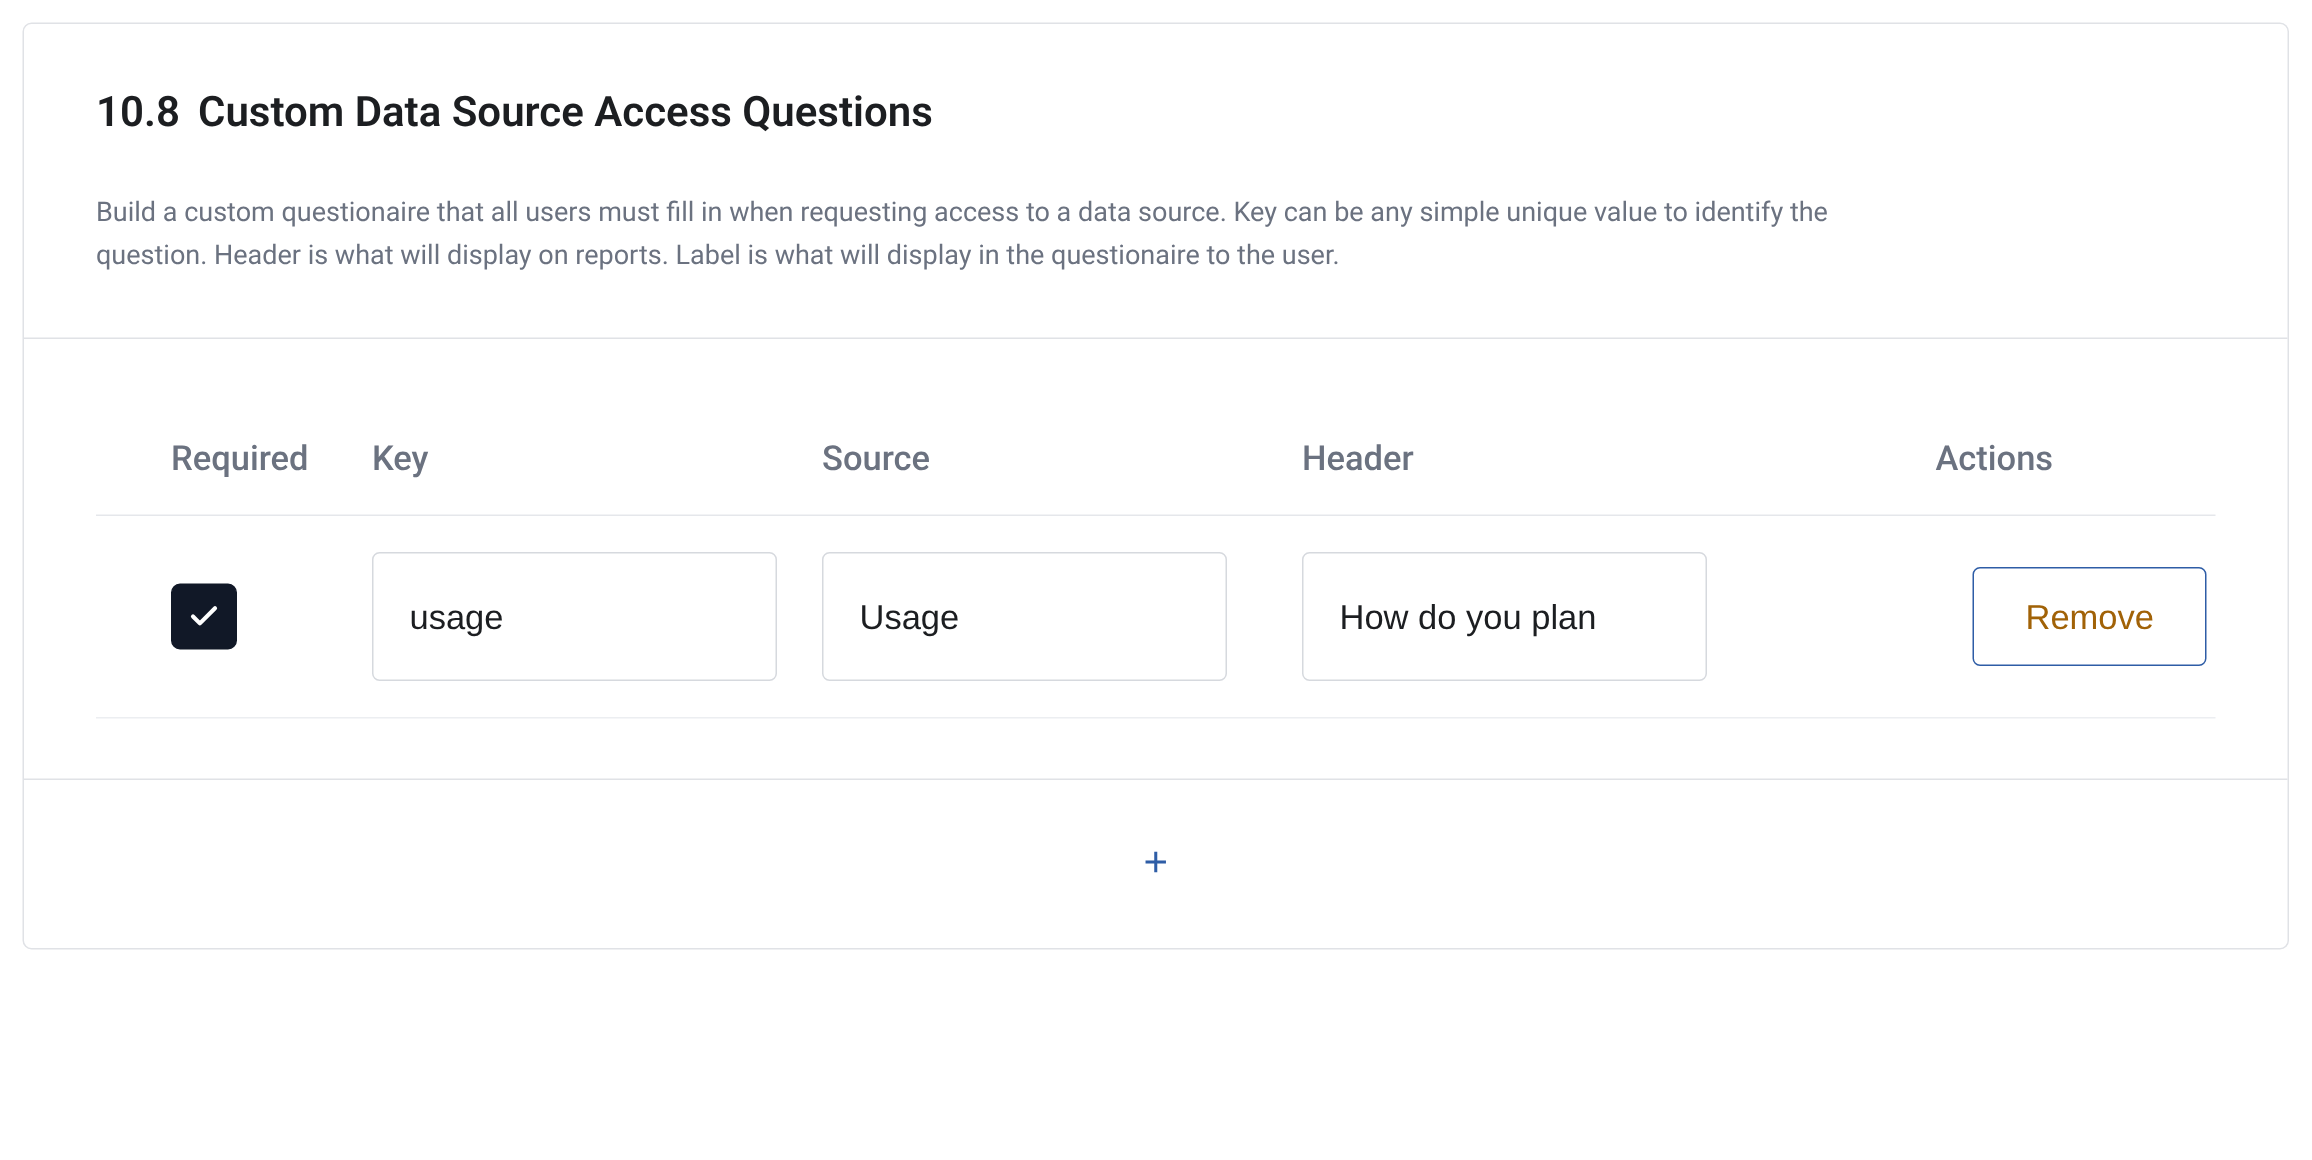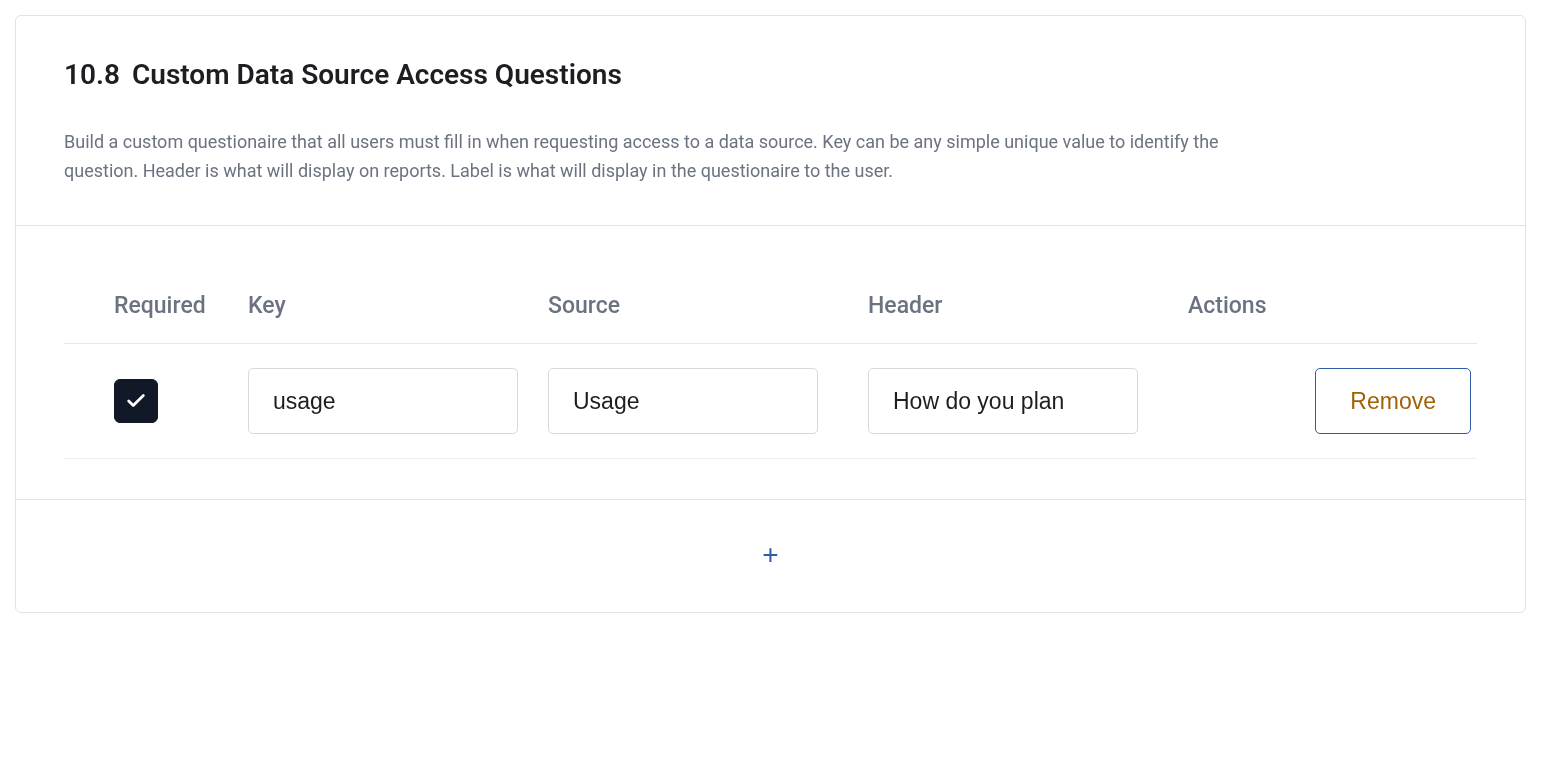--- a/index.html
+++ b/index.html
@@ -49,21 +49,21 @@
     border-collapse: collapse;
   }
   thead th {
     text-align: left;
     font-weight: 500;
     font-size: 23px;
     color: #6b7280;
     padding: 0 14px 24px 14px;
     border-bottom: 1px solid #e5e7eb;
   }
-  thead th.col-actions { text-align: left; padding-right: 6px;}
+  thead th.col-actions { text-align: center; padding-right: 6px;}
   tbody td {
     padding: 24px 14px;
     border-bottom: 1px solid #eceef1;
     vertical-align: middle;
   }
   tbody td.col-actions { text-align: right; padding-right: 6px; }
   .col-required { width: 170px; padding-left: 50px !important;}
   thead th.col-required { padding-left: 50px;}
   .col-key { width: 300px; }
   .col-header { width: 320px; }
@@ -78,21 +78,21 @@
     display: inline-flex;
     align-items: center;
     justify-content: center;
     cursor: pointer;
     border: 1px solid #111827;
   }
   .chk svg { width: 22px; height: 22px; }
 
   .txt-input {
     width: 270px;
-    height: 66px;
+    height: 86px;
     padding: 0 24px;
     font-size: 23px;
     color: #1c1e21;
     background: #ffffff;
     border: 1px solid #d6d9de;
     border-radius: 5px;
     outline: none;
   }
 
   .btn-remove {

